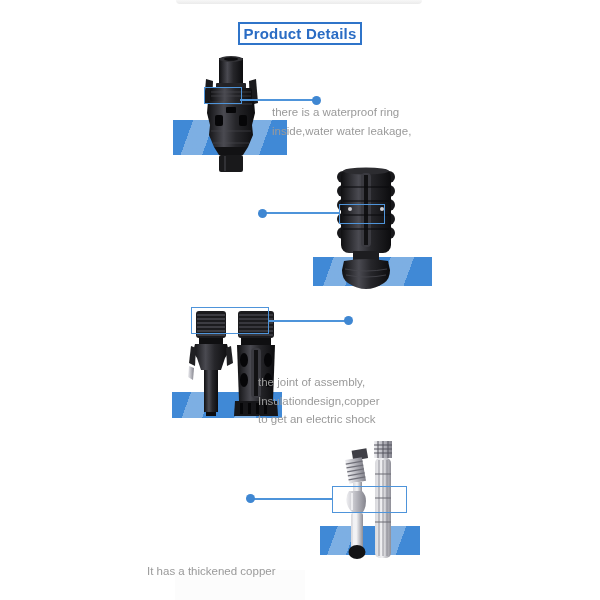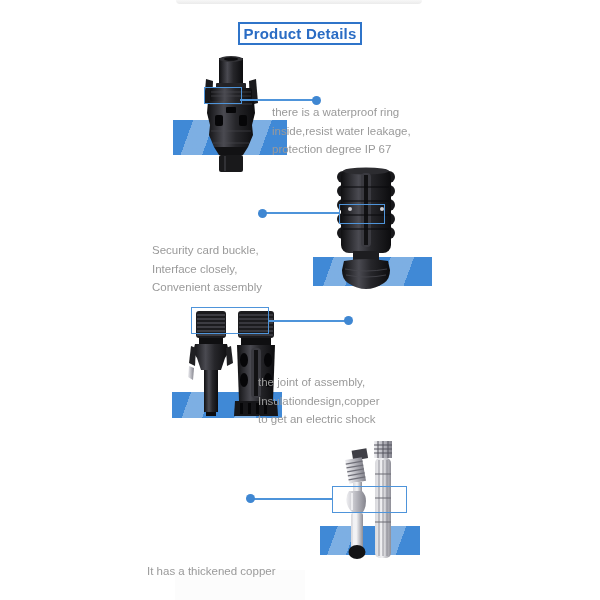--- a/index.html
+++ b/index.html
@@ -110,22 +110,21 @@
     <rect x="21" y="100" width="24" height="17" rx="2" fill="#19191b"></rect>
     <line x1="27" y1="101" x2="27" y2="116" stroke="#3c3c40" stroke-width="2" opacity=".7"></line>
   </svg>
 
   <div class="abs hl-rect hl1"></div>
   <div class="abs c-line ln1"></div>
   <div class="abs c-dot dot1"></div>
 
   <div class="abs caption cap1">
     <div>there is a waterproof ring</div>
-    <div>inside,resist water leakage,</div>
-    <div>protection degree IP 67</div>
+    <div>inside,water water leakage,</div>
   </div>
 
   <div class="abs band band2"></div>
 
   <svg class="abs" style="left:337px;top:167px;" width="58" height="122" viewBox="0 0 58 122">
     <g fill="#18181b">
       <circle cx="6" cy="10" r="6"></circle>
         <circle cx="6" cy="24" r="6"></circle>
         <circle cx="6" cy="38" r="6"></circle>
       <circle cx="6" cy="52" r="6"></circle>
@@ -149,25 +148,20 @@
     <rect x="16" y="84" width="26" height="10" fill="#1d1d20"></rect>
     <path d="M7 94 Q29 90 51 94 L53 103 Q53 112 47 116 Q38 122 29 122 Q20 122 11 116 Q5 112 5 103 Z" fill="url(#cg)"></path>
     <path d="M8 102 Q29 106 50 102" stroke="#47474d" stroke-width="1" fill="none" opacity=".8"></path>
     <path d="M9 108 Q29 112 49 108" stroke="#47474d" stroke-width="1" fill="none" opacity=".8"></path>
   </svg>
 
   <div class="abs hl-rect hl2"></div>
   <div class="abs c-line ln2"></div>
   <div class="abs c-dot dot2"></div>
 
-  <div class="abs caption cap2">
-    <div>Security card buckle,</div>
-    <div>Interface closely,</div>
-    <div>Convenient assembly</div>
-  </div>
 
   <div class="abs band band3"></div>
 
   <svg class="abs" style="left:188px;top:308px;" width="90" height="112" viewBox="0 0 90 112">
 
     <rect x="8" y="3" width="30" height="27" rx="3" fill="#1b1b1e"></rect>
     <g stroke="#55555c" stroke-width="1.2">
       <line x1="9" y1="7" x2="37" y2="7"></line>
         <line x1="9" y1="11" x2="37" y2="11"></line>
       <line x1="9" y1="15" x2="37" y2="15"></line>

